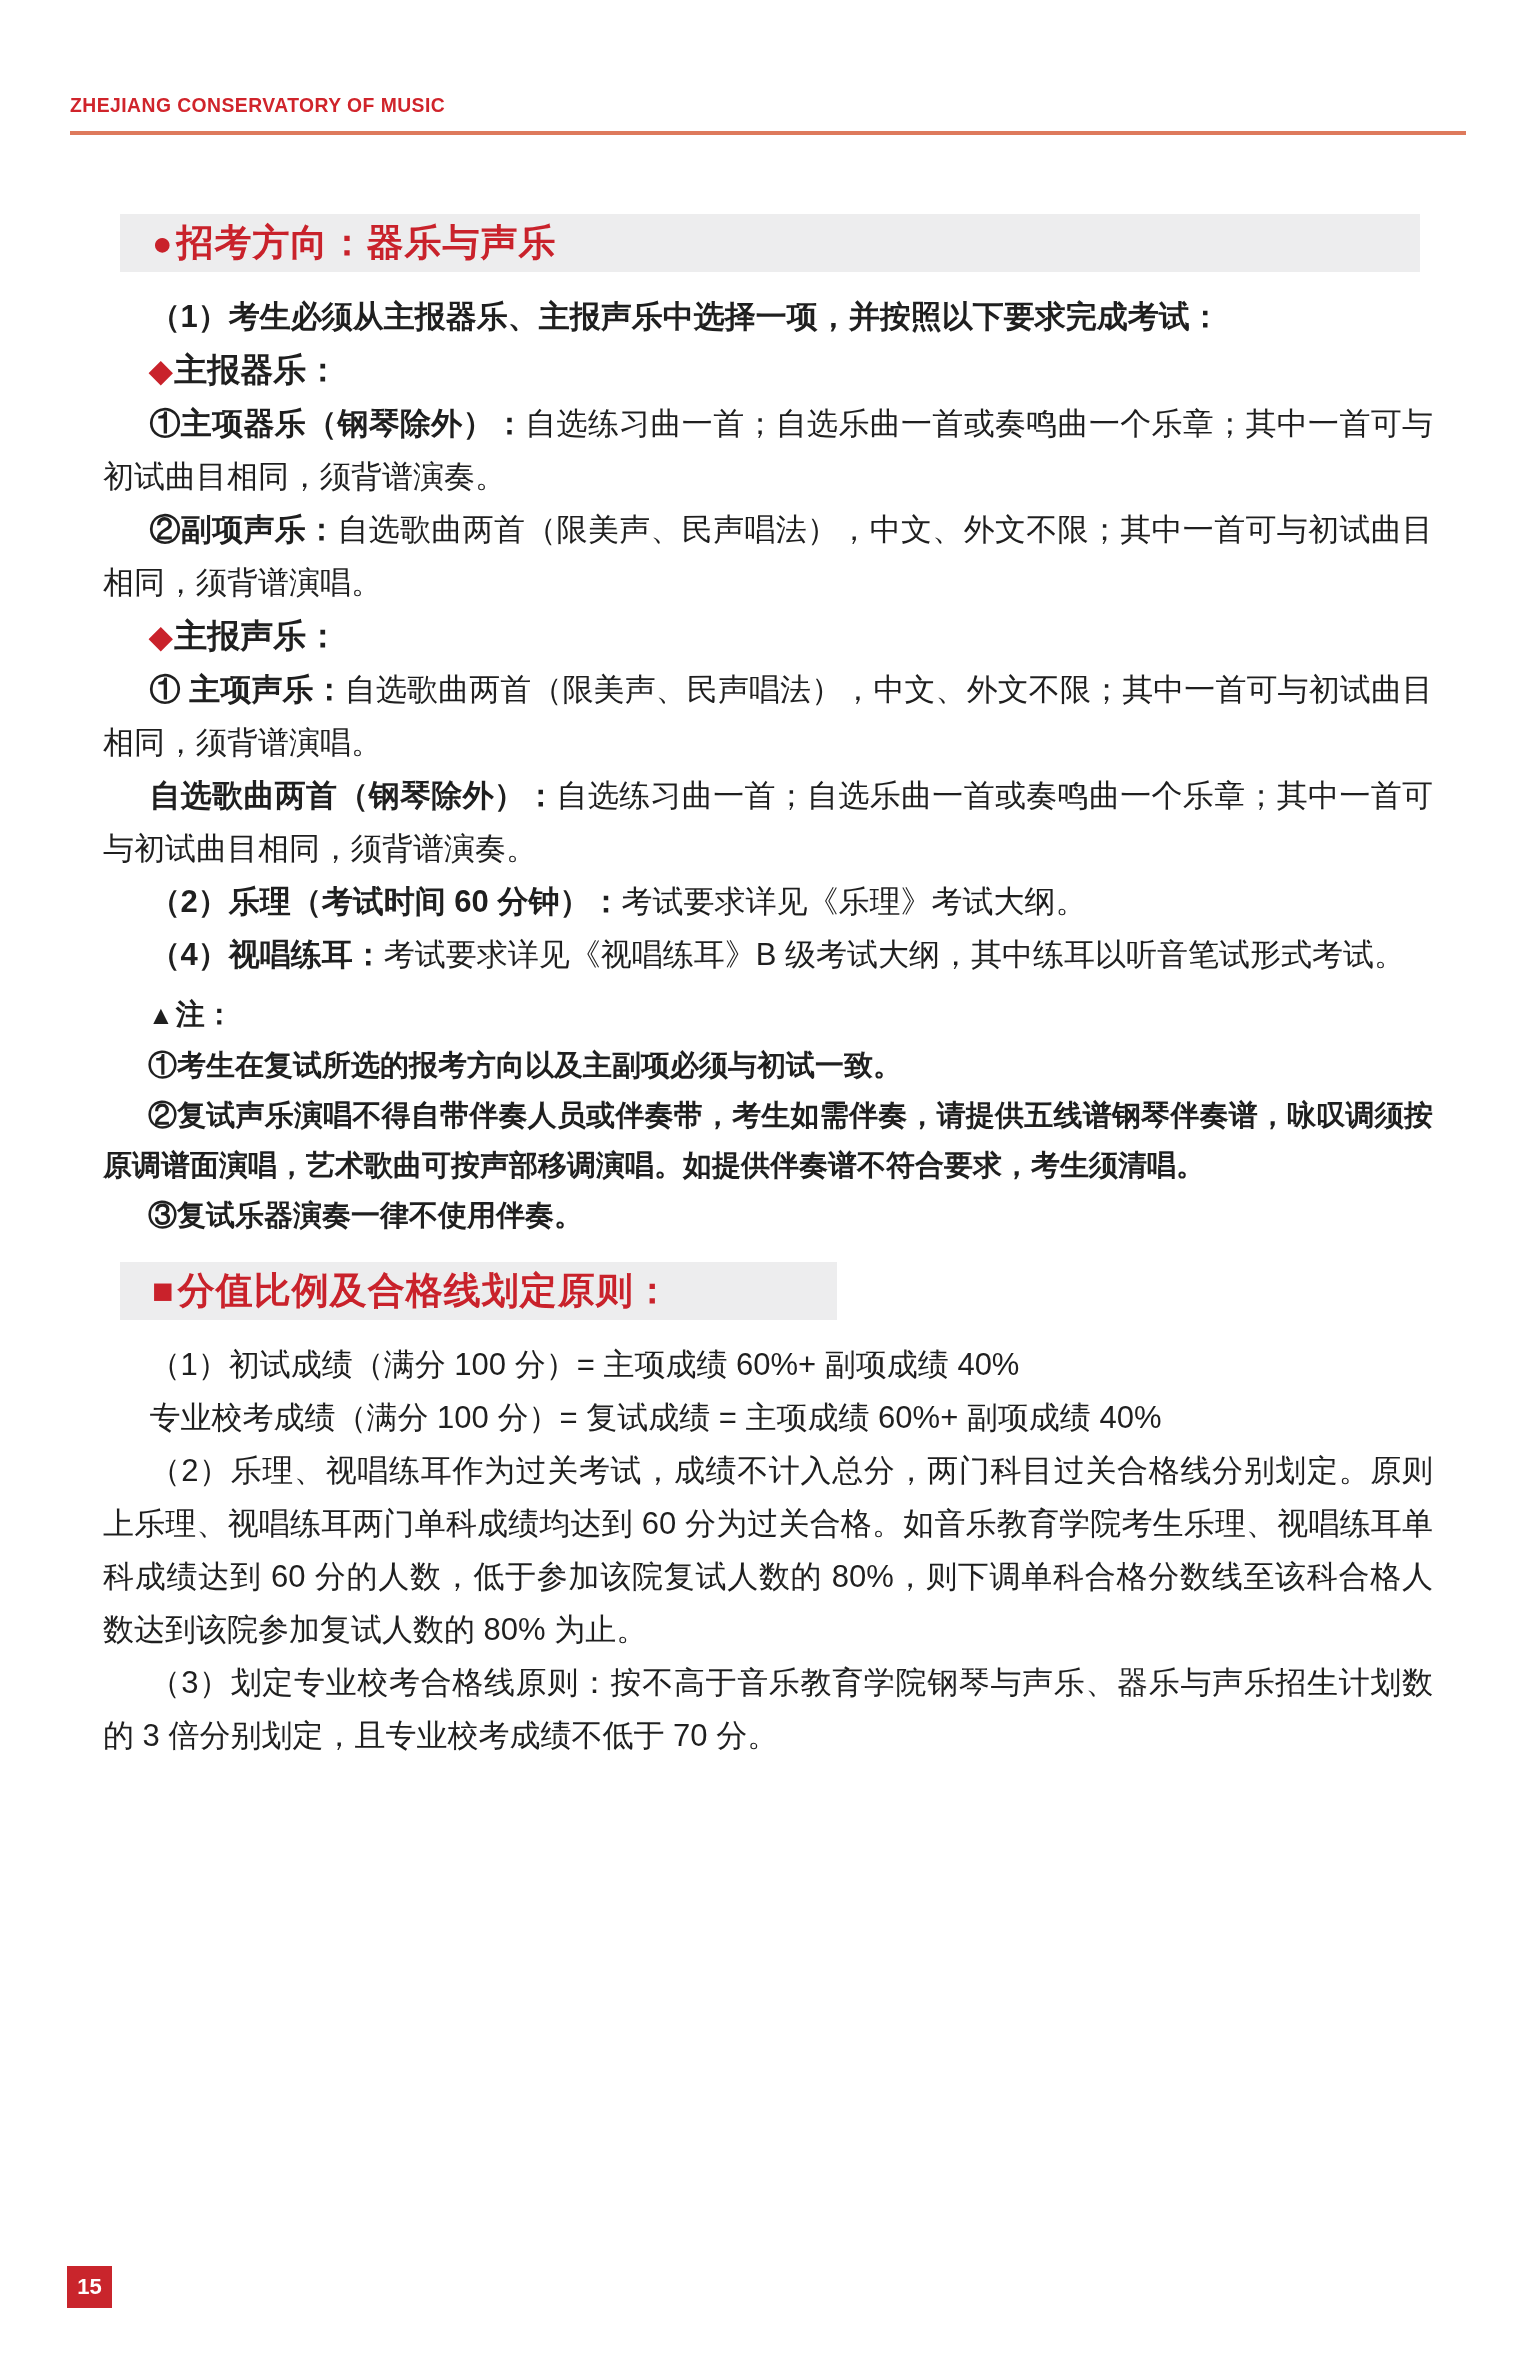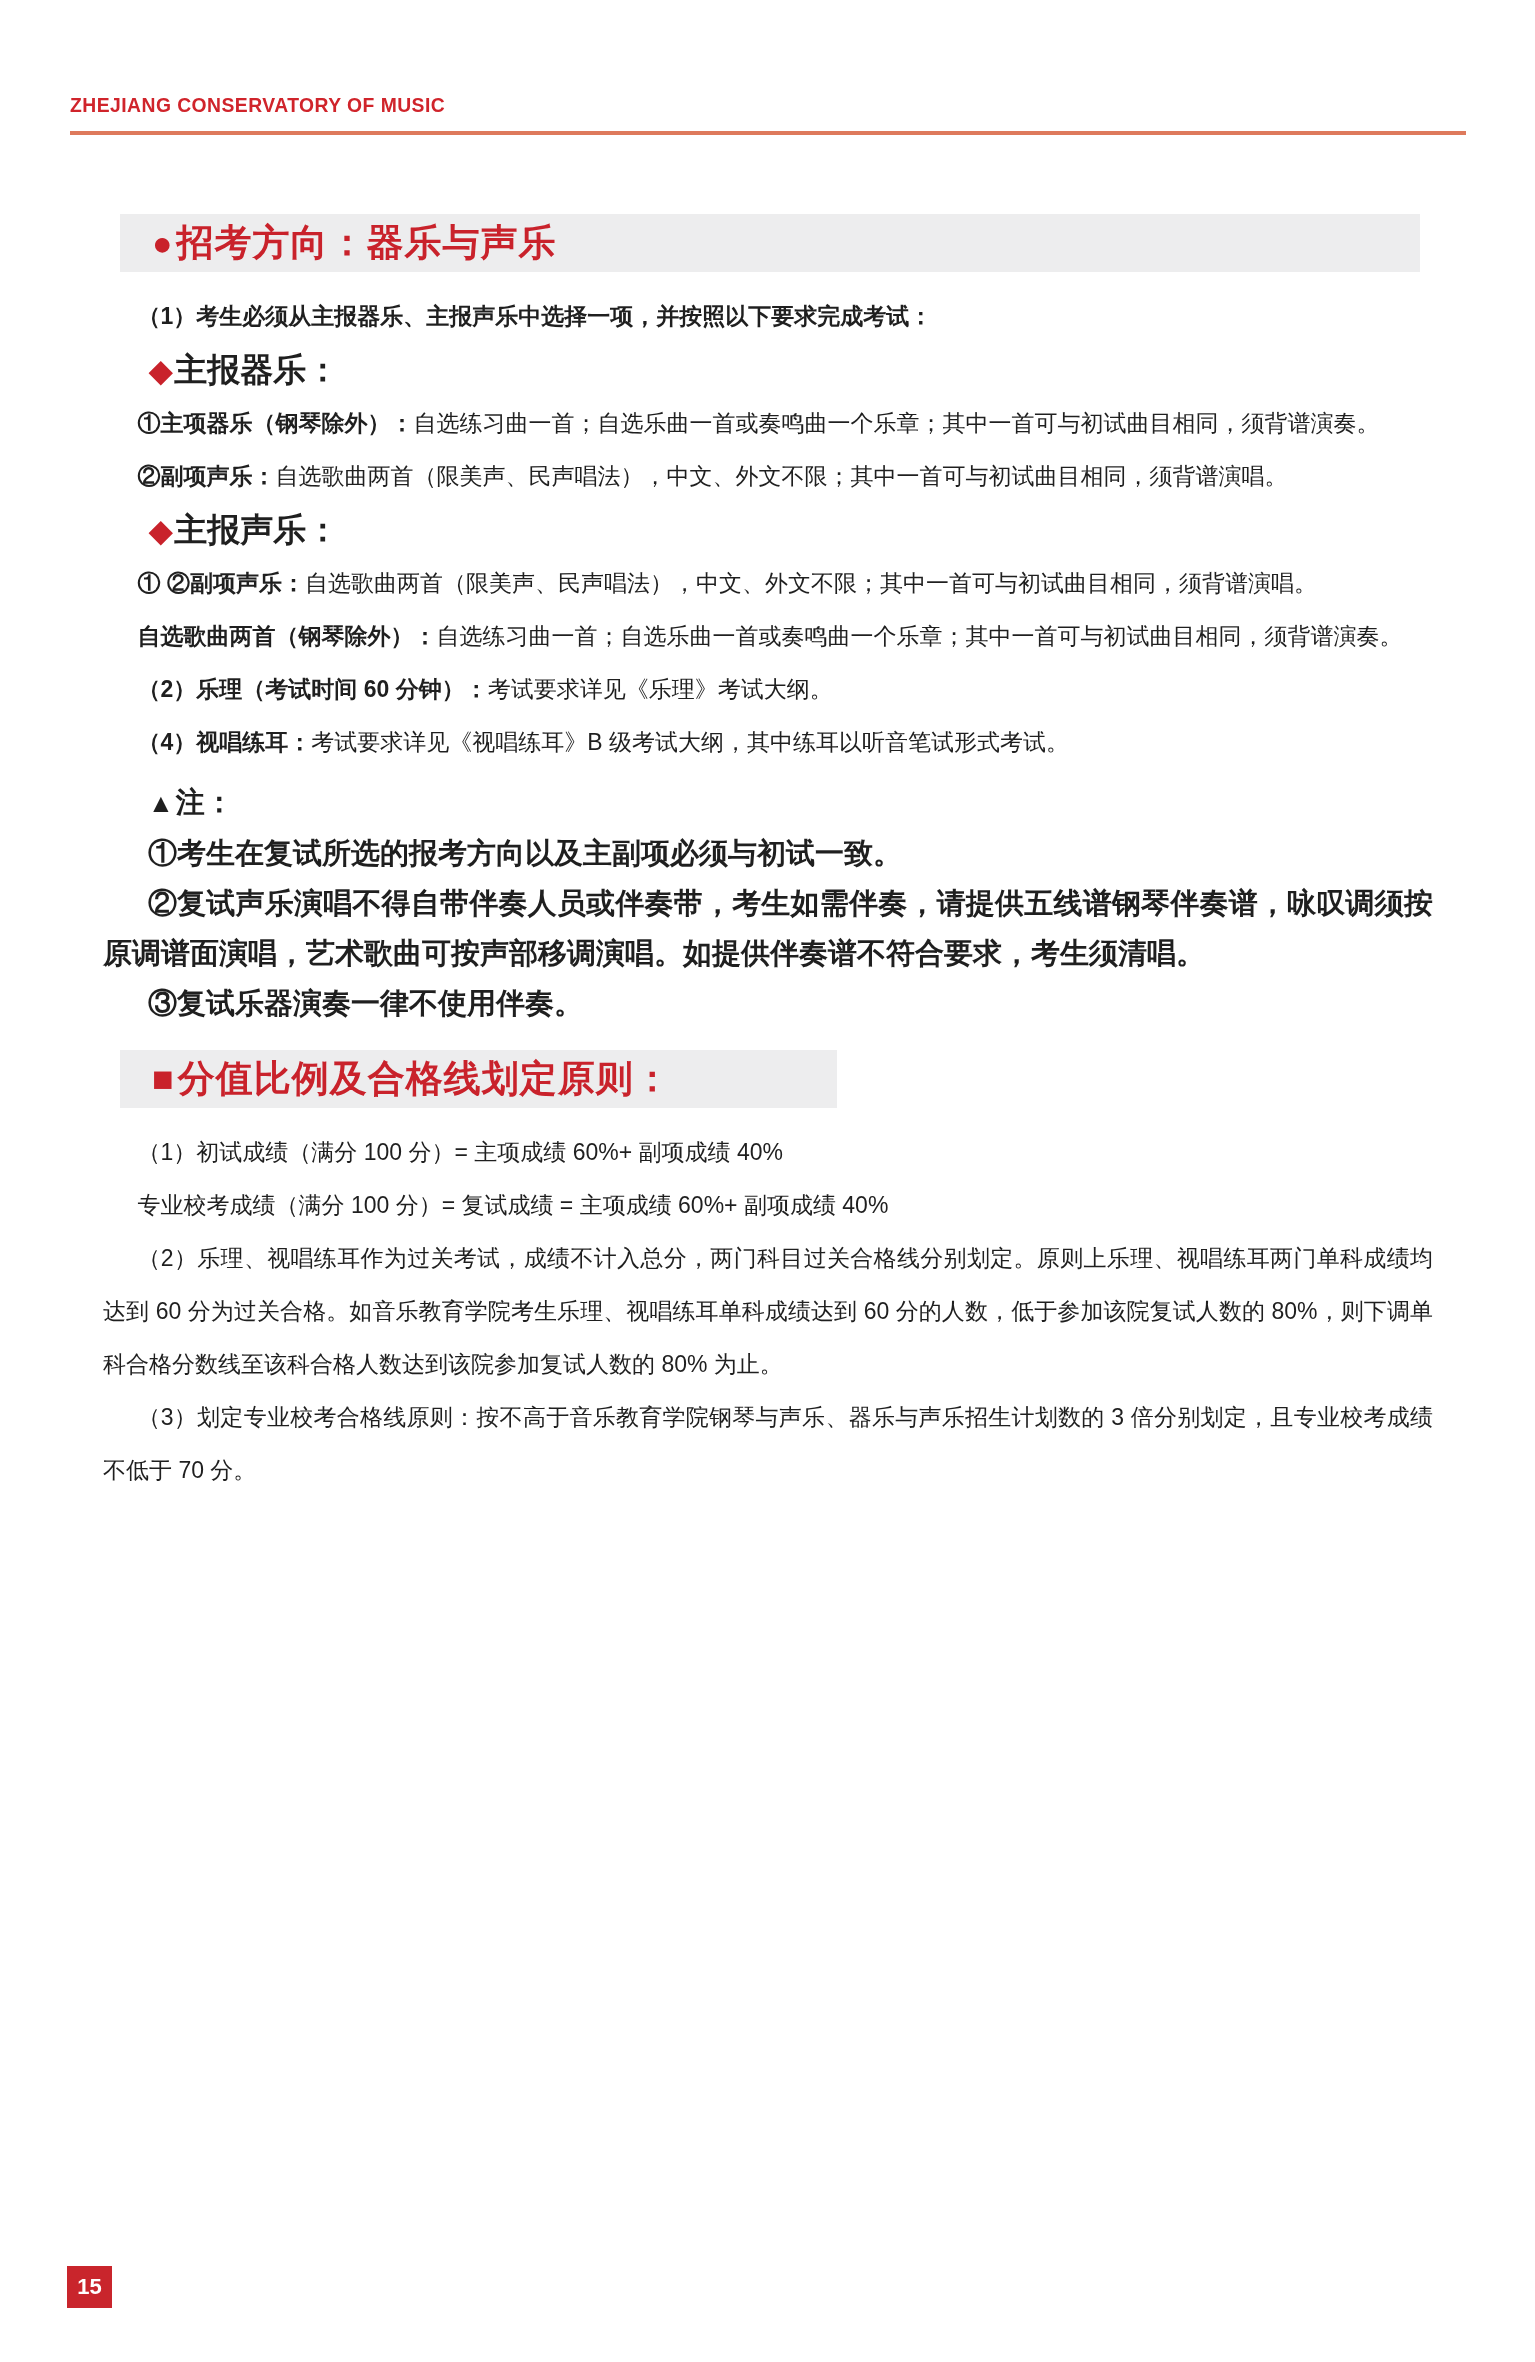--- a/index.html
+++ b/index.html
@@ -67,21 +67,21 @@
   .title-text {
     color: #c9222b;
     font-size: 37px;
     font-weight: bold;
     letter-spacing: 1px;
     white-space: nowrap;
     text-align: center;
   }
   
   .body-para {
-    font-size: 23px;
+    font-size: 31px;
     line-height: 53px;
     text-align: justify;
     text-indent: 1.5em;
     color: #1f1f1f;
   }
   .body-para .lead { font-weight: bold; }
   .body-para.all-bold { font-weight: bold; }
   .sub-heading {
     font-size: 33px;
     line-height: 53px;
@@ -146,21 +146,21 @@
     <p class="body-para all-bold">（1）考生必须从主报器乐、主报声乐中选择一项，并按照以下要求完成考试：</p>
 
     <div class="sub-heading"><span class="diamond">◆</span><span>主报器乐：</span></div>
 
     <p class="body-para"><span class="lead">①主项器乐（钢琴除外）：</span><span>自选练习曲一首；自选乐曲一首或奏鸣曲一个乐章；其中一首可与初试曲目相同，须背谱演奏。</span></p>
 
     <p class="body-para"><span class="lead">②副项声乐：</span><span>自选歌曲两首（限美声、民声唱法），中文、外文不限；其中一首可与初试曲目相同，须背谱演唱。</span></p>
 
     <div class="sub-heading"><span class="diamond">◆</span><span>主报声乐：</span></div>
 
-    <p class="body-para"><span class="lead">① ②副项声乐：</span><span>自选歌曲两首（限美声、民声唱法），中文、外文不限；其中一首可与初试曲目相同，须背谱演唱。</span></p>
+    <p class="body-para"><span class="lead">① 主项声乐：</span><span>自选歌曲两首（限美声、民声唱法），中文、外文不限；其中一首可与初试曲目相同，须背谱演唱。</span></p>
 
     <p class="body-para"><span class="lead">自选歌曲两首（钢琴除外）：</span><span>自选练习曲一首；自选乐曲一首或奏鸣曲一个乐章；其中一首可与初试曲目相同，须背谱演奏。</span></p>
 
     <p class="body-para"><span class="lead">（2）乐理（考试时间 60 分钟）：</span><span>考试要求详见《乐理》考试大纲。</span></p>
 
     <p class="body-para"><span class="lead">（4）视唱练耳：</span><span>考试要求详见《视唱练耳》B 级考试大纲，其中练耳以听音笔试形式考试。</span></p>
 
     <div class="notes">
       <div class="note-heading"><span class="triangle">▲</span><span>注：</span></div>
       <p class="note-para">①考生在复试所选的报考方向以及主副项必须与初试一致。</p>

